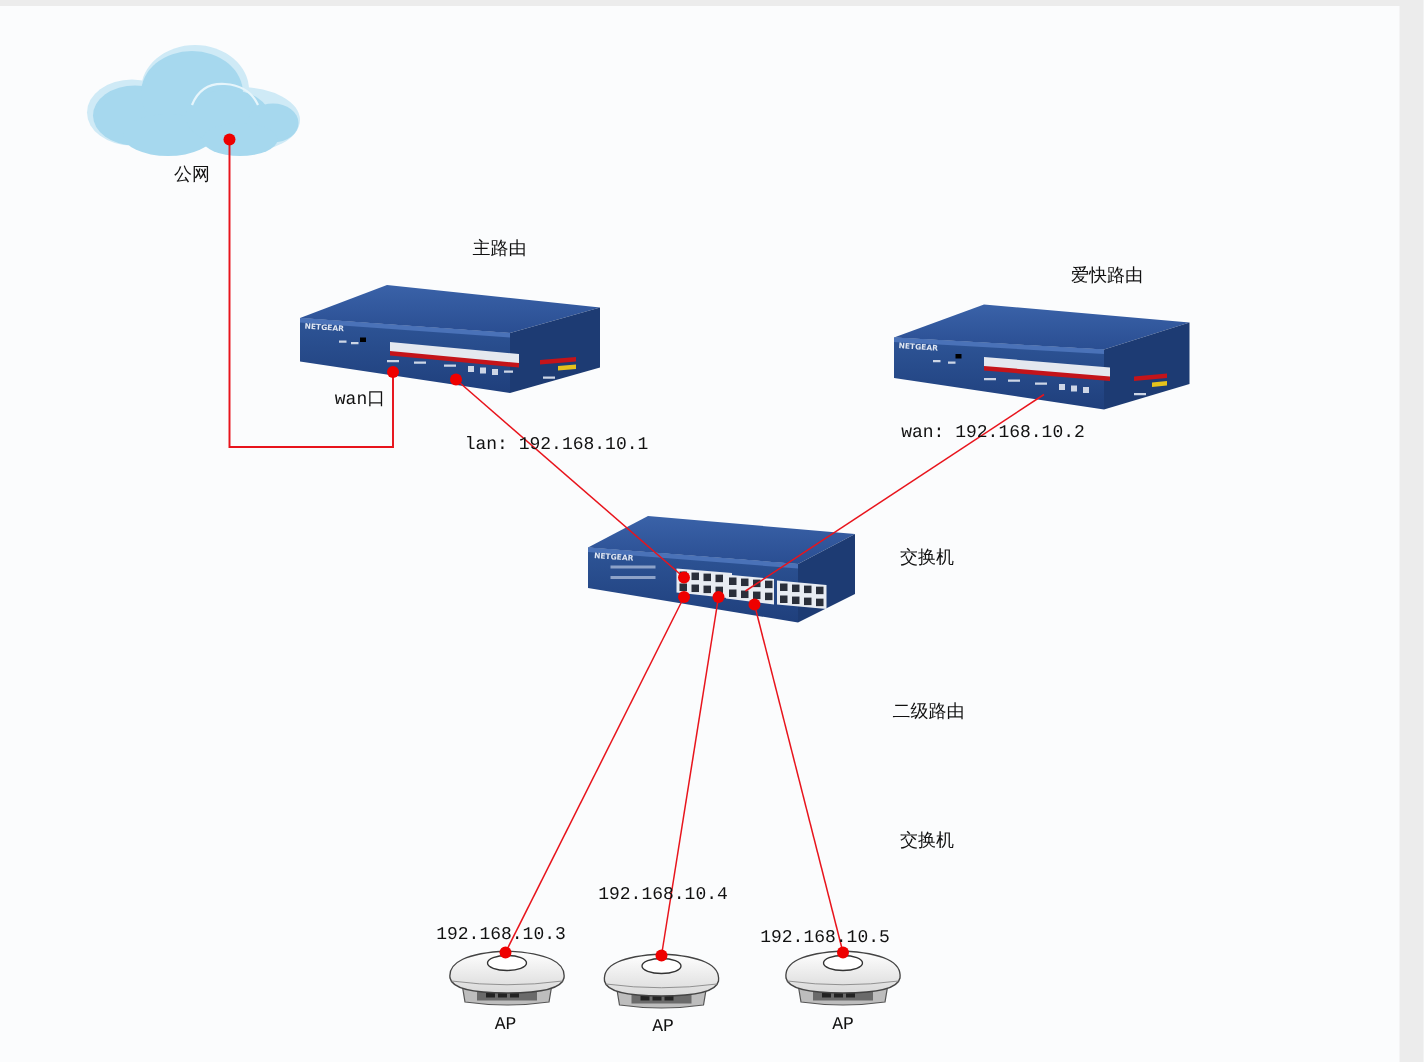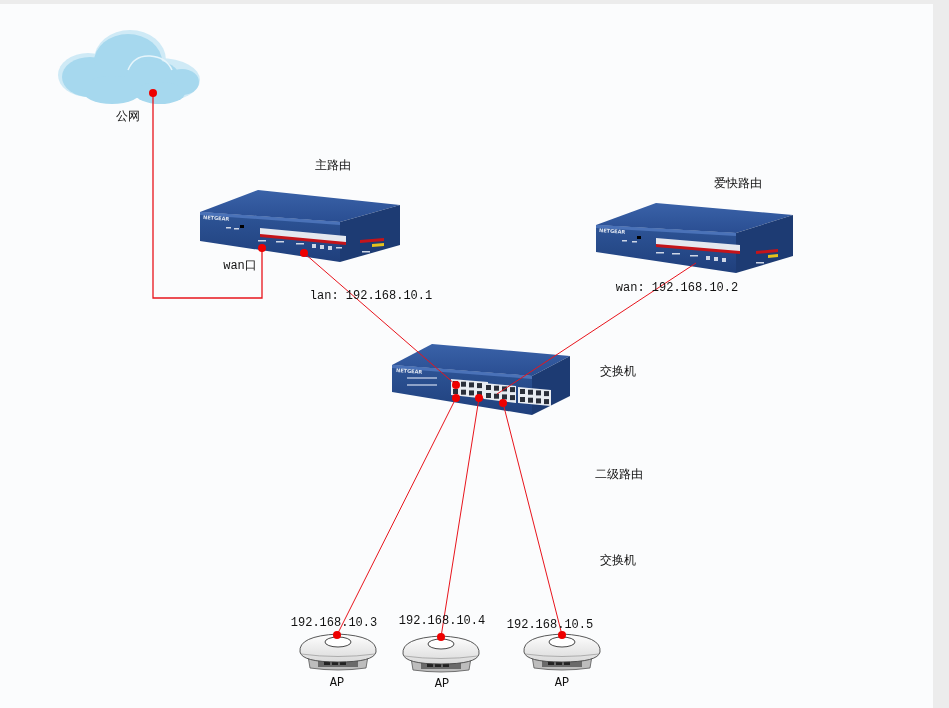--- a/index.html
+++ b/index.html
@@ -205,23 +205,23 @@
     <circle cx="441" cy="637" r="4"></circle>
     <circle cx="562" cy="635" r="4"></circle>
   </g>
 </svg>
 
 <div class="lbl cjk" style="left:128px;top:116px">公网</div>
 <div class="lbl cjk" style="left:333px;top:165px">主路由</div>
 <div class="lbl cjk" style="left:738px;top:183px">爱快路由</div>
 <div class="lbl mono" style="left:240px;top:266px">wan口</div>
 <div class="lbl mono" style="left:371px;top:296px">lan: 192.168.10.1</div>
-<div class="lbl mono" style="left:677px;top:288px">wan: 192.168.10.2</div>
+<div class="lbl mono" style="left:662px;top:288px">wan: 192.168.10.2</div>
 <div class="lbl cjk" style="left:618px;top:371px">交换机</div>
 <div class="lbl cjk" style="left:619px;top:474px">二级路由</div>
 <div class="lbl cjk" style="left:618px;top:560px">交换机</div>
 
 <div class="lbl mono" style="left:334px;top:623px">192.168.10.3</div>
-<div class="lbl mono" style="left:442px;top:621px">192.168.10.4</div>
+<div class="lbl mono" style="left:442px;top:596px">192.168.10.4</div>
 <div class="lbl mono" style="left:550px;top:625px">192.168.10.5</div>
 <div class="lbl mono" style="left:337px;top:683px">AP</div>
 <div class="lbl mono" style="left:442px;top:684px">AP</div>
 <div class="lbl mono" style="left:562px;top:683px">AP</div>
 
 </body></html>

